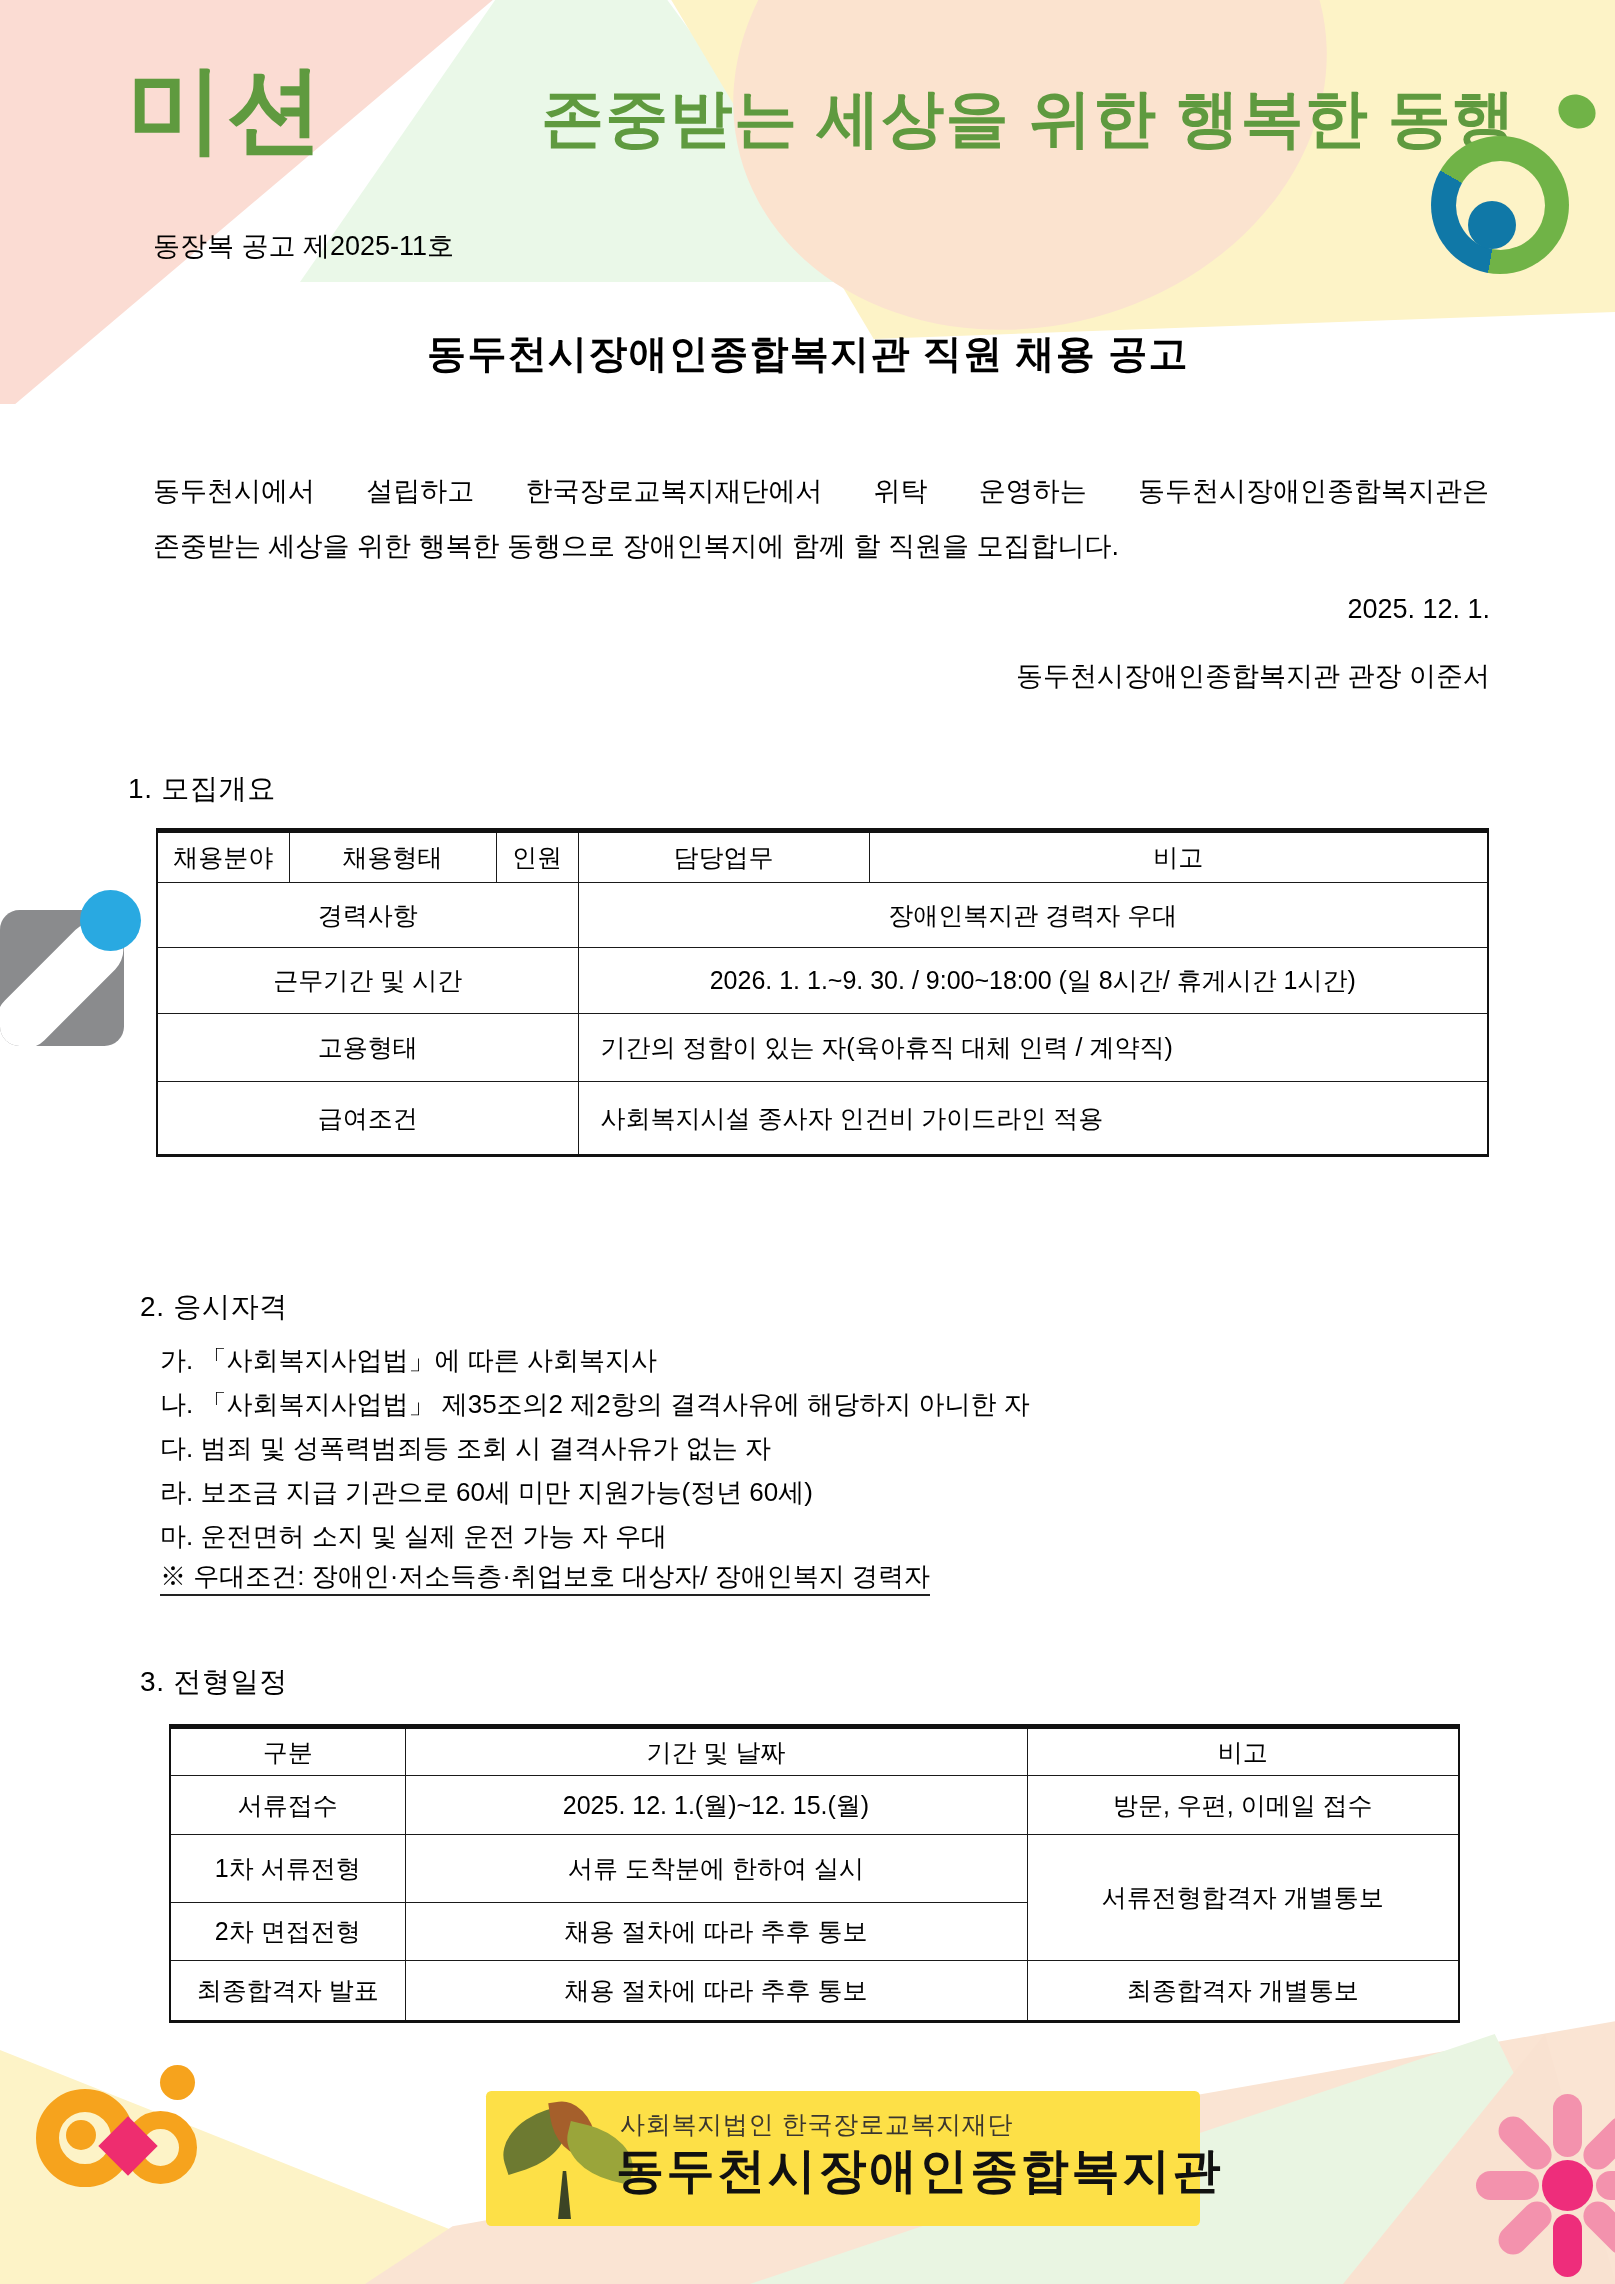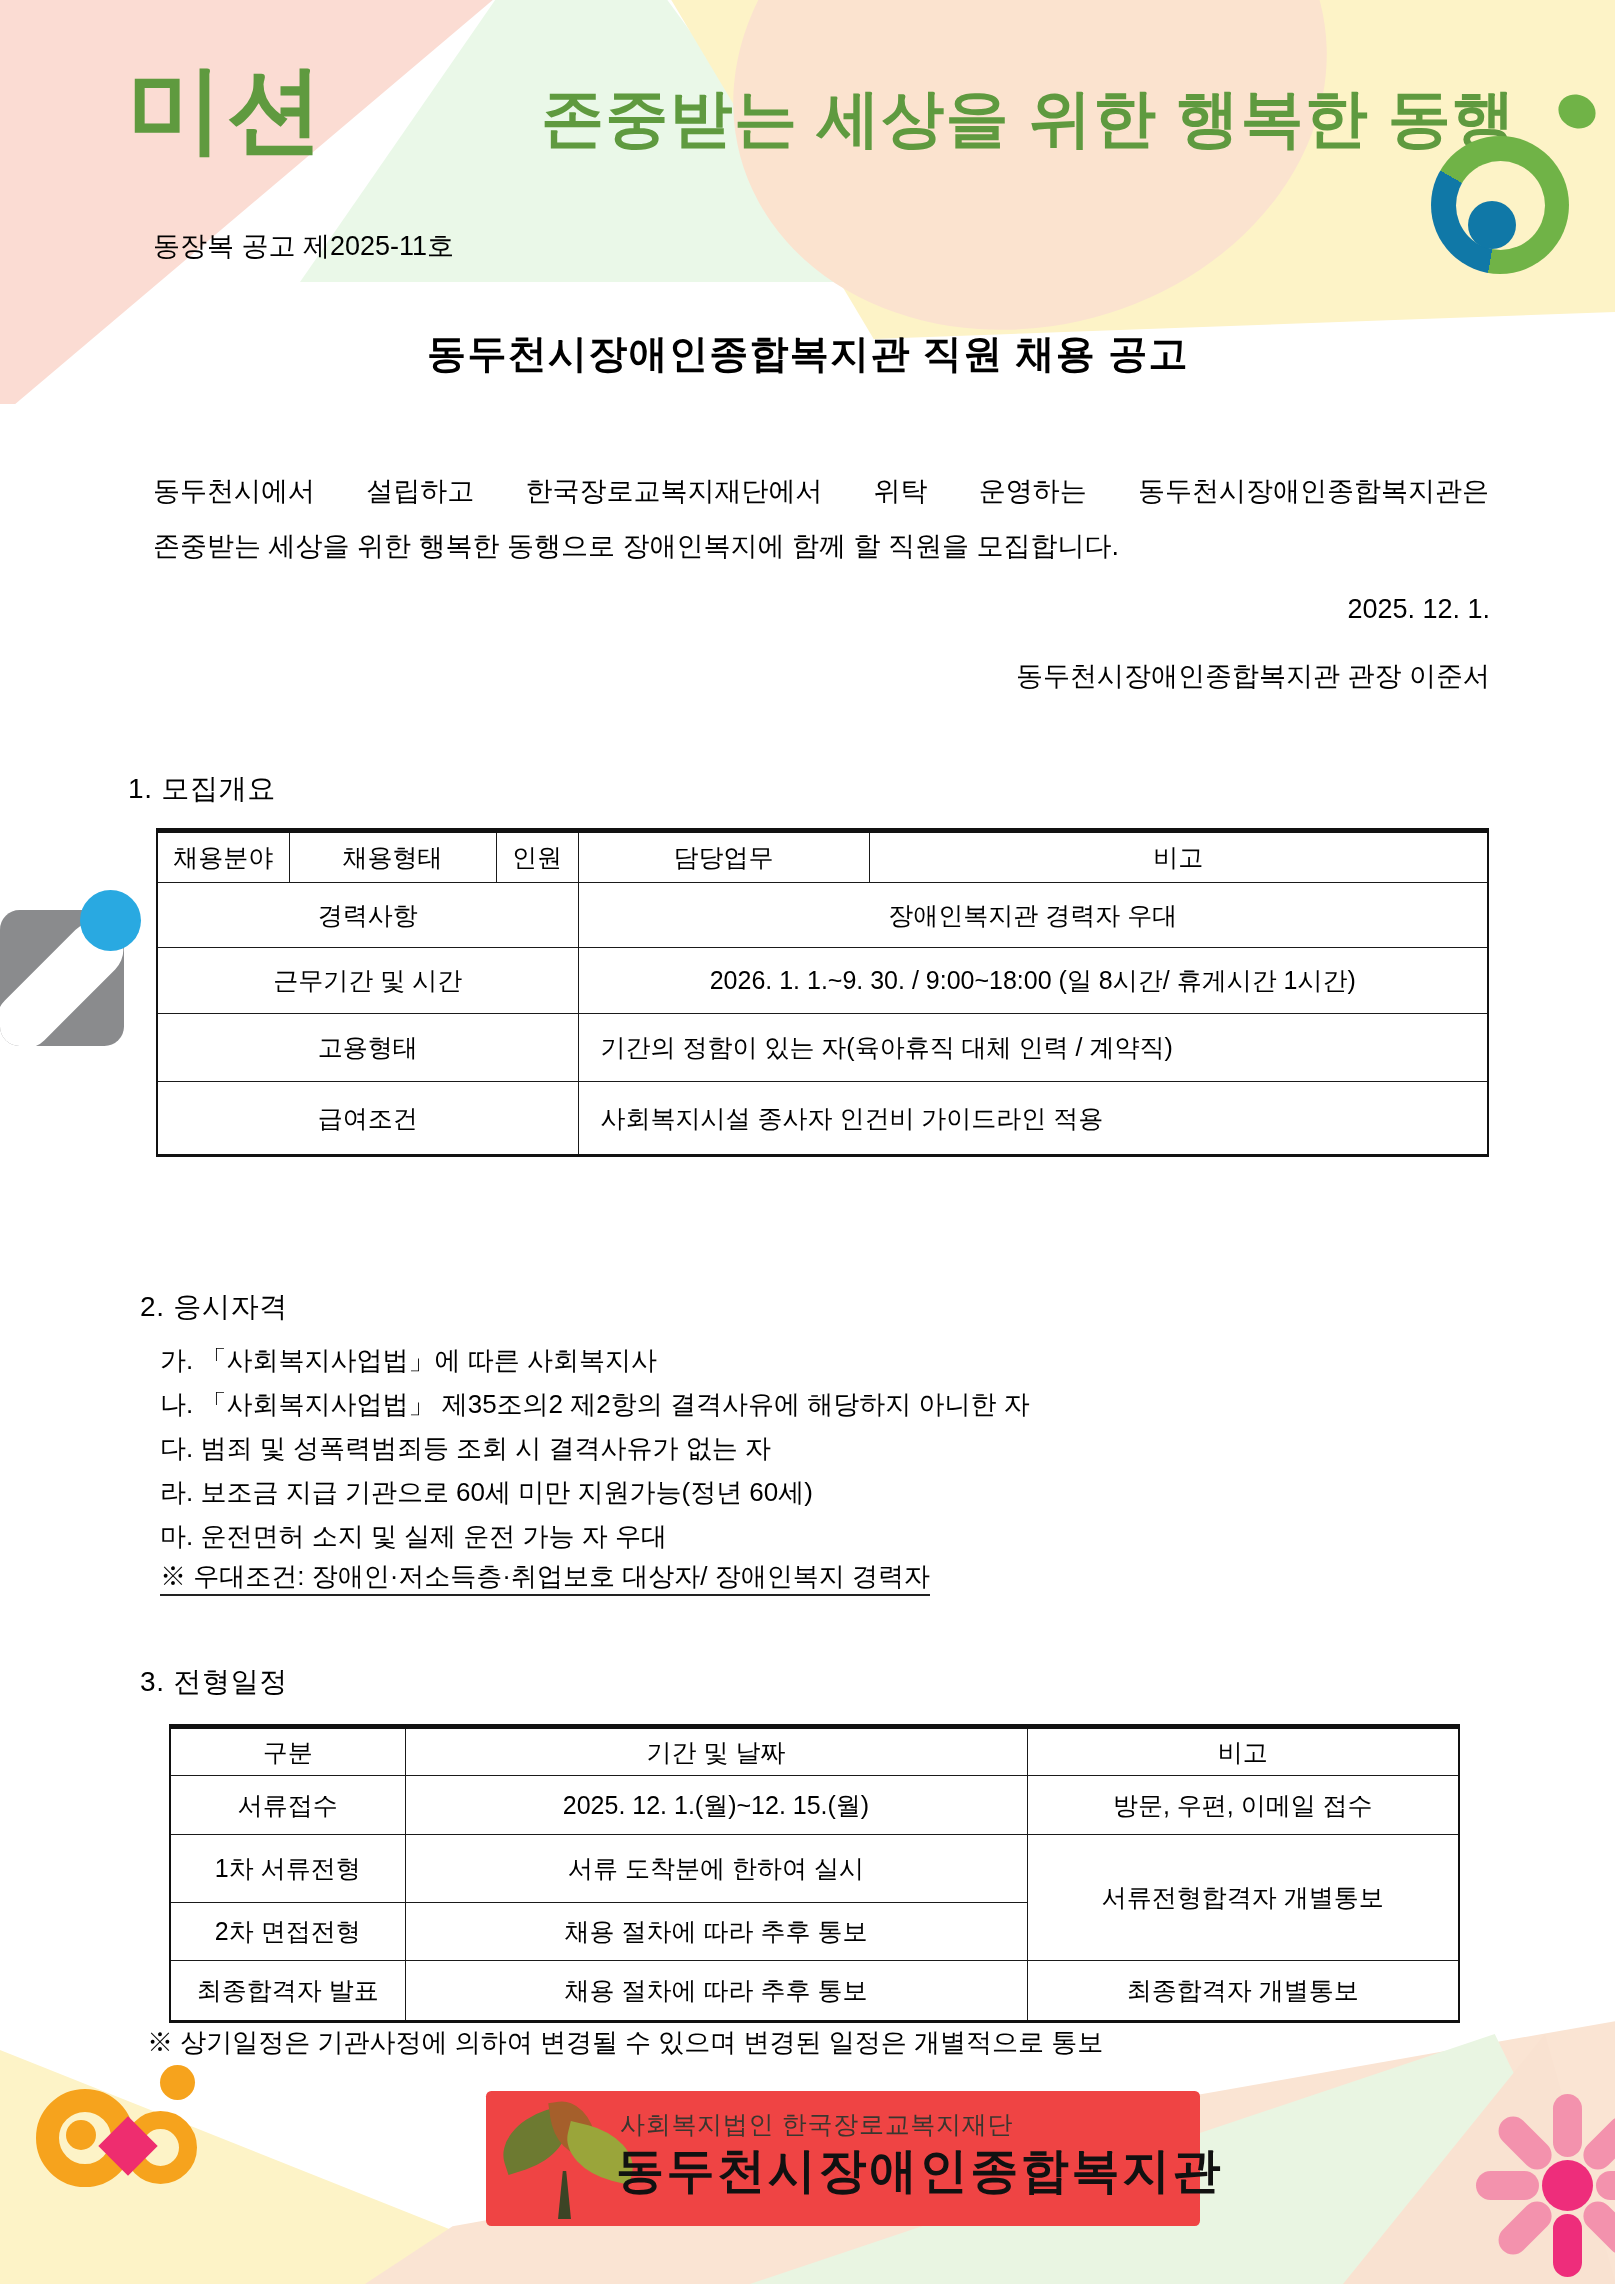--- a/index.html
+++ b/index.html
@@ -67,21 +67,21 @@
   table{border-collapse:collapse;table-layout:fixed;z-index:10;position:absolute;background:transparent;}
   td{border:1.3px solid #1a1a1a;text-align:center;font-size:25px;padding:0 13px;overflow:hidden;}
   .tbl1{left:156px;top:828px;width:1332px;
       border-top:5.2px solid #111;border-bottom:3.3px solid #111;border-left:2.6px solid #111;border-right:2.6px solid #111;}
   .tbl2{left:169px;top:1724px;width:1289px;
       border-top:5.2px solid #111;border-bottom:3.9px solid #111;border-left:2px solid #111;border-right:2px solid #111;}
   .cell-left{text-align:left;padding-left:22px;}
   .remark-b{font-weight:bold;font-size:24px;line-height:37px;}
 
   
-  .footer-box{left:486px;top:2091px;width:714px;height:135px;background:#ef4444;border-radius:5.2px;z-index:8;}
+  .footer-box{left:486px;top:2091px;width:714px;height:135px;background:#fde047;border-radius:5.2px;z-index:8;}
   .footer-small{left:134px;top:17px;font-size:25px;color:#3a362f;letter-spacing:0.7px;white-space:nowrap;}
   .footer-big{left:130px;top:48px;font-size:48px;font-weight:bold;color:#111;letter-spacing:2.6px;white-space:nowrap;}
   .tree-leaf1{left:13px;top:23.5px;width:73px;height:50px;background:#6d7a31;border-radius:75% 0 75% 0;transform:rotate(-18deg);}
   .tree-leaf2{left:66px;top:9px;width:42px;height:57px;background:#a55f2b;border-radius:0 75% 0 75%;transform:rotate(-8deg);}
   .tree-leaf3{left:78px;top:38px;width:72px;height:48px;background:#9aa53a;border-radius:0 75% 0 75%;transform:rotate(14deg);}
   .tree-trunk{left:70px;top:80px;width:17px;height:48px;background:#3c4425;clip-path:polygon(40% 0,60% 0,88% 100%,12% 100%);}
 
   
   .infinity{left:26px;top:2060px;width:209px;height:169px;z-index:3;}
   .inf-ringL{left:9.8px;top:29px;width:98px;height:98px;border:23.5px solid #f6a31d;border-radius:50%;box-sizing:border-box;}
@@ -211,21 +211,20 @@
       <td>채용 절차에 따라 추후 통보</td>
     </tr>
     <tr style="height:61px">
       <td>최종합격자 발표</td>
       <td>채용 절차에 따라 추후 통보</td>
       <td>최종합격자 개별통보</td>
     </tr>
   </tbody>
     </table>
 
-  <div class="abs txt sched-note">※ 상기일정은 기관사정에 의하여 변경될 수 있으며 변경된 일정은 개별적으로 통보</div>
 
   <div class="abs footer-box">
     <div class="abs tree-leaf1"></div>
     <div class="abs tree-leaf2"></div>
     <div class="abs tree-leaf3"></div>
     <div class="abs tree-trunk"></div>
     <div class="abs footer-small">사회복지법인 한국장로교복지재단</div>
     <div class="abs footer-big">동두천시장애인종합복지관</div>
   </div>
 

